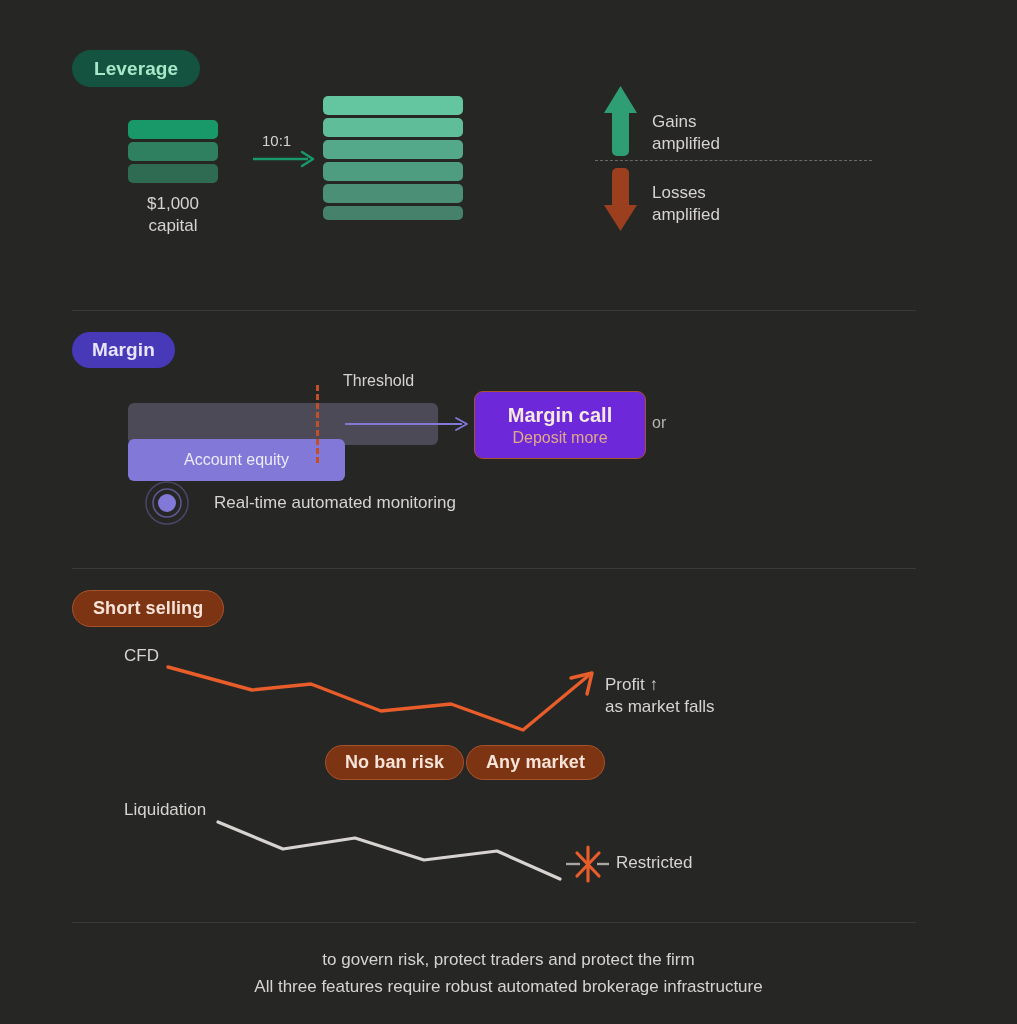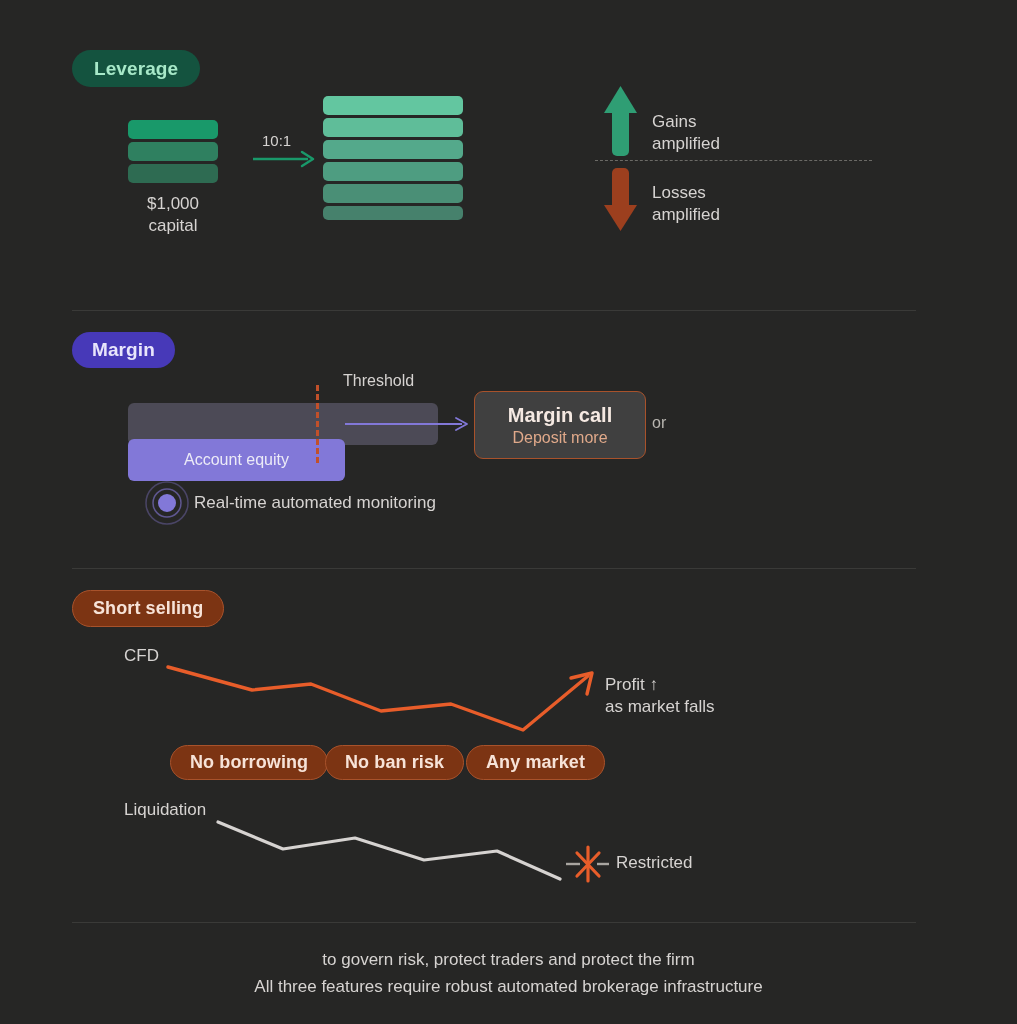--- a/index.html
+++ b/index.html
@@ -144,21 +144,21 @@
     align-items: center;
     justify-content: center;
     text-align: center;
   }
   .cta-box .t1 { font-size: 20px; font-weight: bold; }
   .cta-box .t2 { font-size: 16px; margin-top: 2px; }
 
   #margin-call-box {
     left: 474px; top: 391px;
     width: 170px; height: 66px;
-    background: #404040;
+    background: #6d28d9;
     border: 1.5px solid #a8522b;
   }
   #margin-call-box .t1 { color: #f5e9e2; }
   #margin-call-box .t2 { color: #e0a98a; }
 
   #or-text {
     left: 652px; top: 414px;
     font-size: 16px;
     color: #b8b5b0;
   }
@@ -170,21 +170,21 @@
     border: 1.5px solid #8e262d;
   }
   #liquidation-box .t1 { color: #fbe6e8; }
   #liquidation-box .t2 { color: #e8b9bd; }
 
   #monitor-row {
     position: absolute;
     left: 144px; top: 480px;
     display: flex;
     align-items: center;
-    gap: 4px;
+    gap: 24px;
   }
   #monitor-label { font-size: 17px; color: #d6d3d1; }
 
   
   #short-badge {
     left: 72px; top: 590px;
     height: 35px;
     padding: 0 20px;
     background: #7c3413;
     border: 1.5px solid #a8522b;
@@ -328,21 +328,20 @@
       <line x1="577" y1="853" x2="599" y2="876" stroke="#e85d2a" stroke-width="3.2" stroke-linecap="round"></line>
       <line x1="599" y1="853" x2="577" y2="876" stroke="#e85d2a" stroke-width="3.2" stroke-linecap="round"></line>
     </g>
   </svg>
 
   <div id="profit-text" class="label">
     <div>Profit ↑</div>
     <div>as market falls</div>
   </div>
 
-  <div class="badge" style="left:170px; top:745px; height:33px; padding:0 19px; background:#7c3413; border:1.5px solid #a8522b; color:#f7e3d8; font-size:18px;">No borrowing</div>
   <div class="badge" style="left:325px; top:745px; height:33px; padding:0 19px; background:#7c3413; border:1.5px solid #a8522b; color:#f7e3d8; font-size:18px;">No ban risk</div>
   <div class="badge" style="left:466px; top:745px; height:33px; padding:0 19px; background:#7c3413; border:1.5px solid #a8522b; color:#f7e3d8; font-size:18px;">Any market</div>
 
   <div class="label" id="traditional-label">Liquidation</div>
 
   <div class="label" id="restricted-text">Restricted</div>
 
   <div class="divider" style="top:922px;"></div>
 
   <div id="footer">

